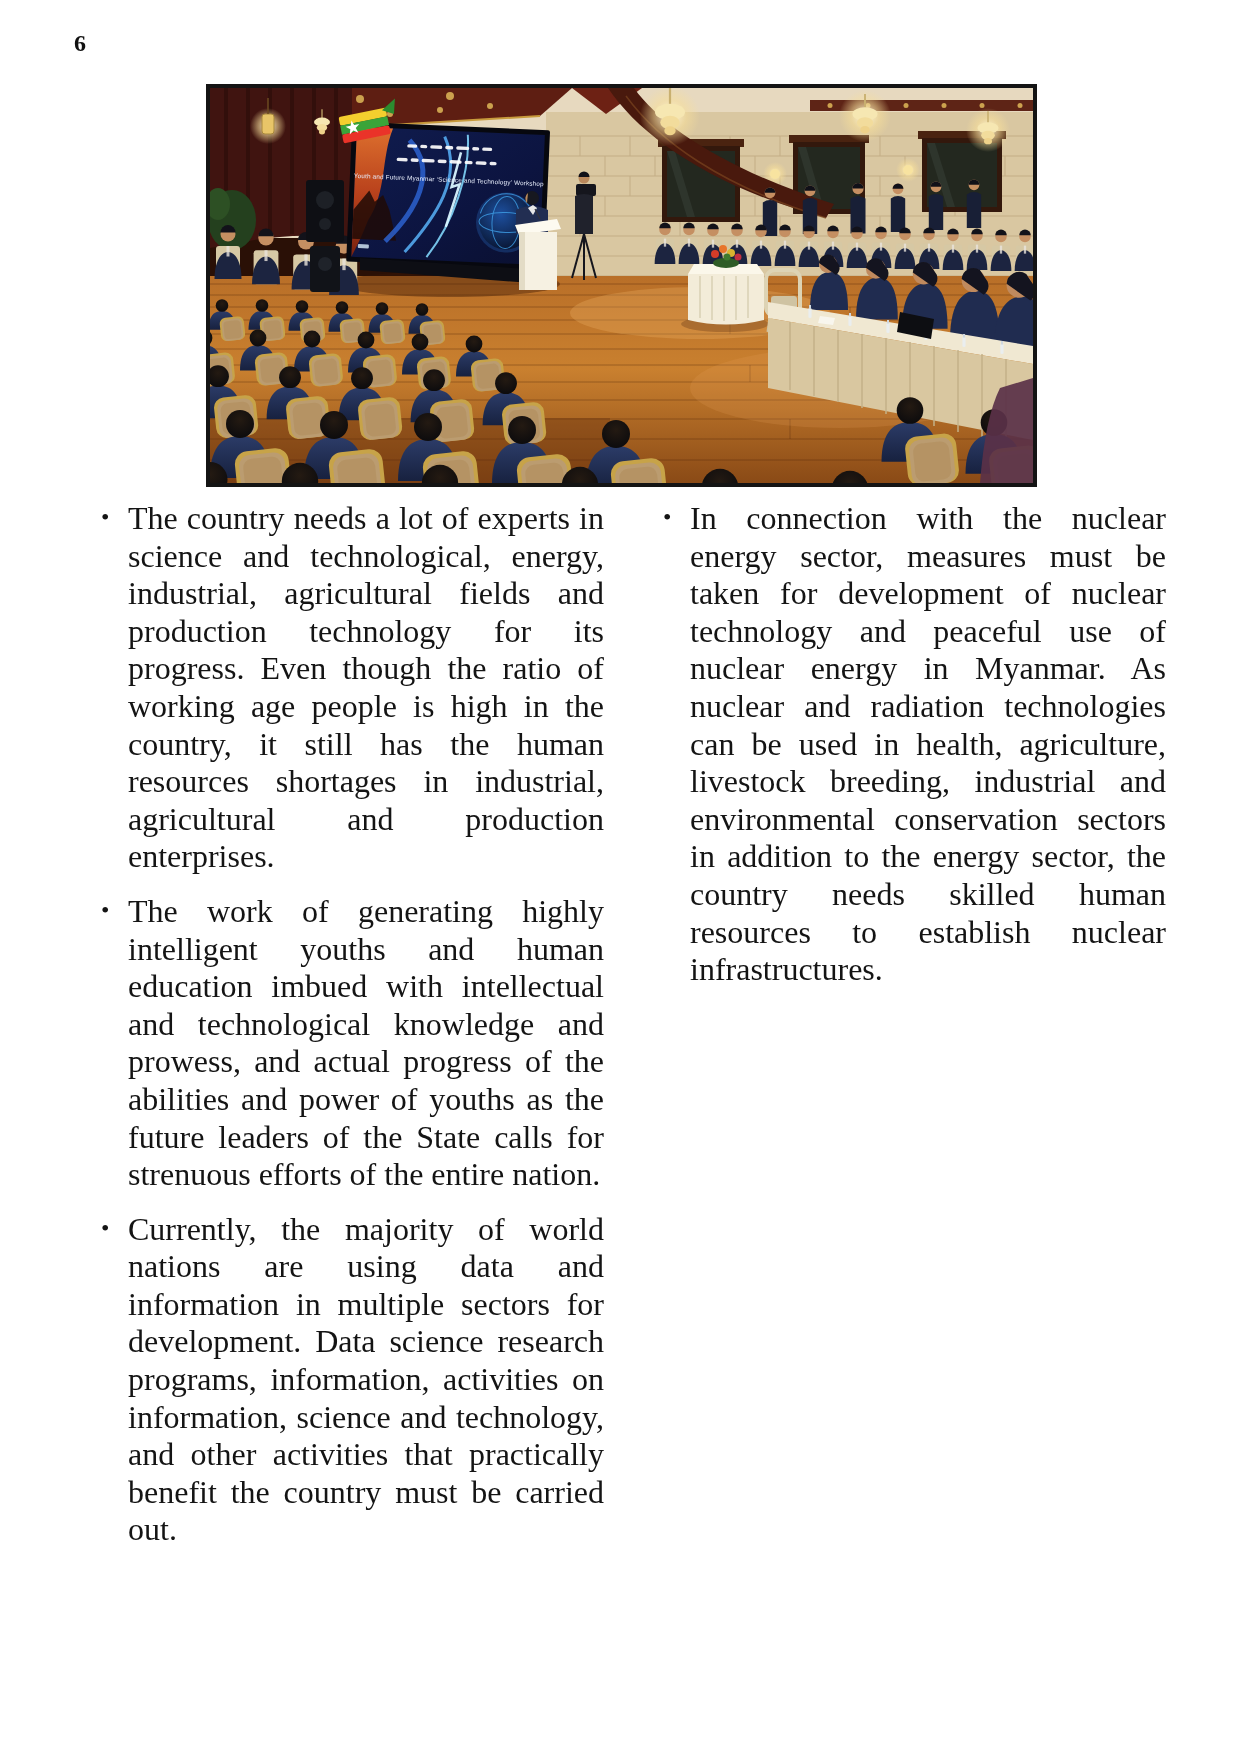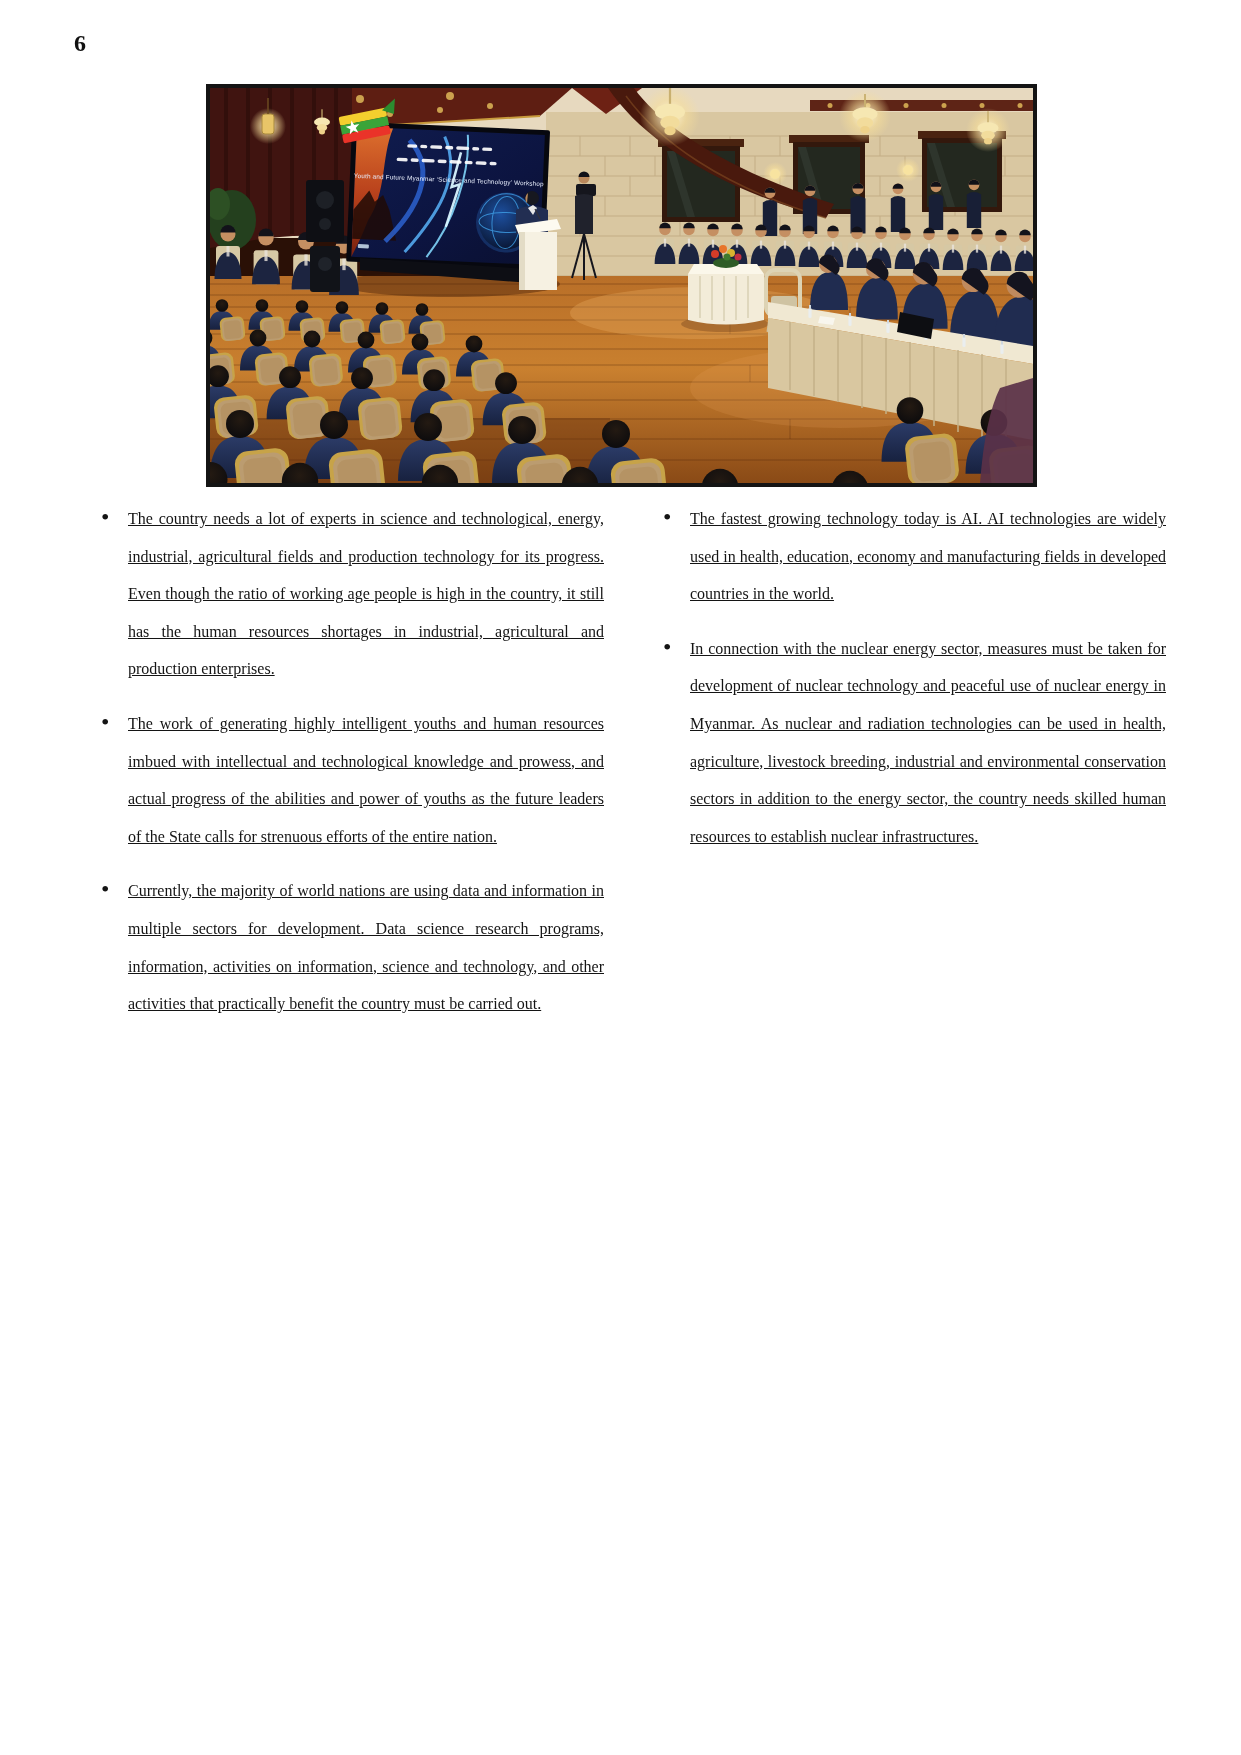--- a/index.html
+++ b/index.html
@@ -14,21 +14,21 @@
   .photo-frame {
     position:absolute; left:206px; top:84px;
     width:823px; height:395px; border:4px solid #141414;
     background:#2a1006;
   }
   .photo-frame svg { display:block; width:823px; height:395px; }
   .content {
     position:absolute; left:88px; top:500px; width:1078px;
     display:flex; gap:46px;
   }
-  .col { width:516px; font-size:16px; line-height:37.6px;text-decoration:underline; }
+  .col { width:516px; font-size:32px; line-height:37.6px; }
   ul.blist { list-style:none; margin:0; padding:0 0 0 40px; }
   ul.blist li {
     position:relative; text-align:justify; margin:0 0 17px 0;
     hyphens:auto; -webkit-hyphens:auto;
   }
   ul.blist li::before {
     content:"\2022"; position:absolute; left:-27px; top:-1px; font-size:24px;
   }
 </style>
 </head>
@@ -399,23 +399,22 @@
     <use href="#pb" transform="translate(510,412) scale(1.3)"></use>
     <use href="#pb" transform="translate(640,414) scale(1.3)"></use>
   </g>
 </svg>
 </div>
 
 <div class="content">
   <div class="col">
     <ul class="blist">
       <li>The country needs a lot of experts in science and technological, energy, industrial, agricultural fields and production technology for its progress. Even though the ratio of working age people is high in the country, it still has the human resources shortages in industrial, agricultural and production enterprises.</li>
-      <li>The work of generating highly intelligent youths and human resources imbued with intellectual and technological knowledge and prowess, and actual progress of the abilities and power of youths as the future leaders of the State calls for strenuous efforts of the entire nation.</li>
+      <li>The work of generating highly intelligent youths and human education imbued with intellectual and technological knowledge and prowess, and actual progress of the abilities and power of youths as the future leaders of the State calls for strenuous efforts of the entire nation.</li>
       <li>Currently, the majority of world nations are using data and information in multiple sectors for development. Data science research programs, information, activities on information, science and technology, and other activities that practically benefit the country must be carried out.</li>
     </ul>
   </div>
   <div class="col">
     <ul class="blist">
-      <li>The fastest growing technology today is AI. AI technologies are widely used in health, education, economy and manufacturing fields in developed countries in the world.</li>
       <li>In connection with the nuclear energy sector, measures must be taken for development of nuclear technology and peaceful use of nuclear energy in Myanmar. As nuclear and radiation technologies can be used in health, agriculture, livestock breeding, industrial and environmental conservation sectors in addition to the energy sector, the country needs skilled human resources to establish nuclear infrastructures.</li>
     </ul>
   </div>
 </div>
 
 </body></html>

